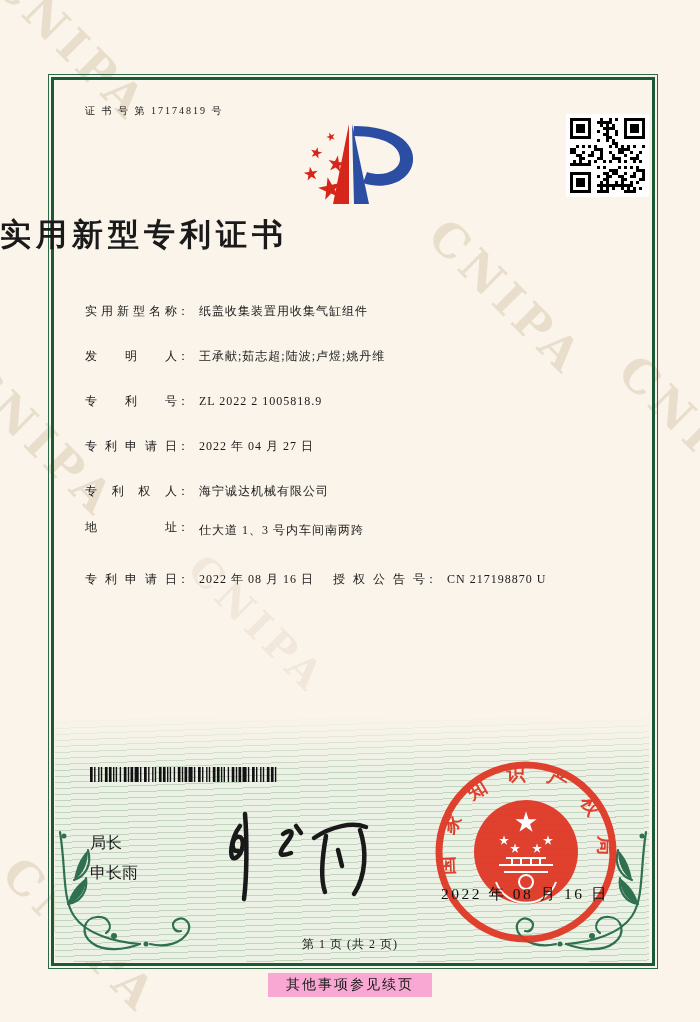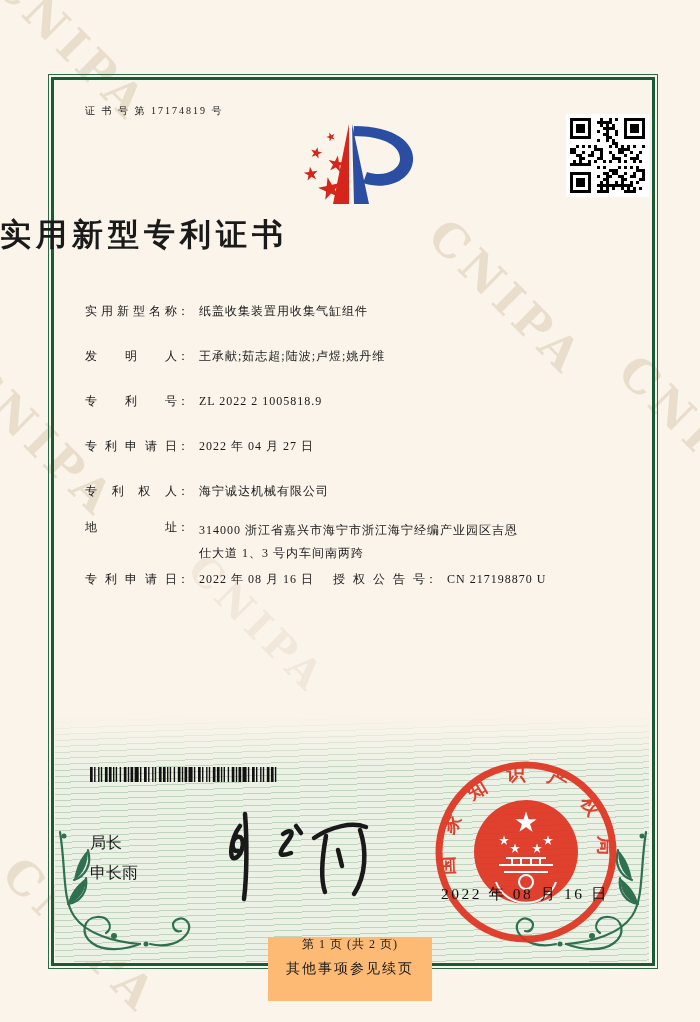--- a/index.html
+++ b/index.html
@@ -48,22 +48,22 @@
   .sig-svg{left:200px;top:806px;z-index:2;}
   
   .seal{left:430px;top:756px;z-index:3;opacity:0.93;}
   .seal-date{left:441px;top:884px;font-size:15.5px;letter-spacing:2.5px;
              z-index:4;color:#111;}
   
   .orn{z-index:1;}
   
   .page-info{left:0;top:936px;width:100%;text-align:center;font-size:12px;
              letter-spacing:1px;z-index:4;}
-  .note-box{left:50%;top:937px;transform:translateX(-50%);background:#fdba74;
-            padding:23px 18px;font-size:14px;letter-spacing:2px;z-index:2;}
+  .note-box{left:50%;top:973px;transform:translateX(-50%);background:#f9a8d4;
+            padding:3px 18px;font-size:14px;letter-spacing:2px;z-index:2;}
 </style>
 </head>
 <body>
 
 <span class="wm" style="left:-28px;top:16px;font-size:46px;">CNIPA</span>
 <span class="wm" style="left:408px;top:270px;font-size:46px;">CNIPA</span>
 <span class="wm" style="left:598px;top:406px;font-size:46px;">CNIPA</span>
 <span class="wm" style="left:-60px;top:412px;font-size:46px;">CNIPA</span>
 <span class="wm" style="left:-18px;top:908px;font-size:46px;">CNIPA</span>
 <span class="wm" style="left:170px;top:600px;font-size:40px;color:rgba(197,170,136,0.16);">CNIPA</span>
@@ -307,21 +307,21 @@
 <div class="row" style="top:393px;">
   <span class="flabel">专利号</span><span>：</span><span class="fvalue">ZL 2022 2 1005818.9</span>
 </div>
 <div class="row" style="top:438px;">
   <span class="flabel">专利申请日</span><span>：</span><span class="fvalue">2022 年 04 月 27 日</span>
 </div>
 <div class="row" style="top:483px;">
   <span class="flabel">专利权人</span><span>：</span><span class="fvalue">海宁诚达机械有限公司</span>
 </div>
 <div class="row" style="top:519px;">
-  <span class="flabel">地址</span><span>：</span><span class="addr-val"><span style="display:block;">314000 浙江省嘉兴市海宁市浙江海宁经编产业园区吉恩</span><span style="display:block;">仕大道 1、3 号内车间南两跨</span></span>
+  <span class="flabel">地址</span><span>：</span><span class="addr-val"><span style="display:block;">仕大道 1、3 号内车间南两跨</span></span>
 </div>
 <div class="row" style="top:571px;">
   <span class="flabel">专利申请日</span><span>：</span><span class="fvalue">2022 年 08 月 16 日</span>
   <span class="pair2"><span class="flabel">授权公告号</span><span>：</span><span class="fvalue">CN 217198870 U</span></span>
 </div>
 
 <div class="abs body-text">
 </div>
 
 <div class="abs barcode">

